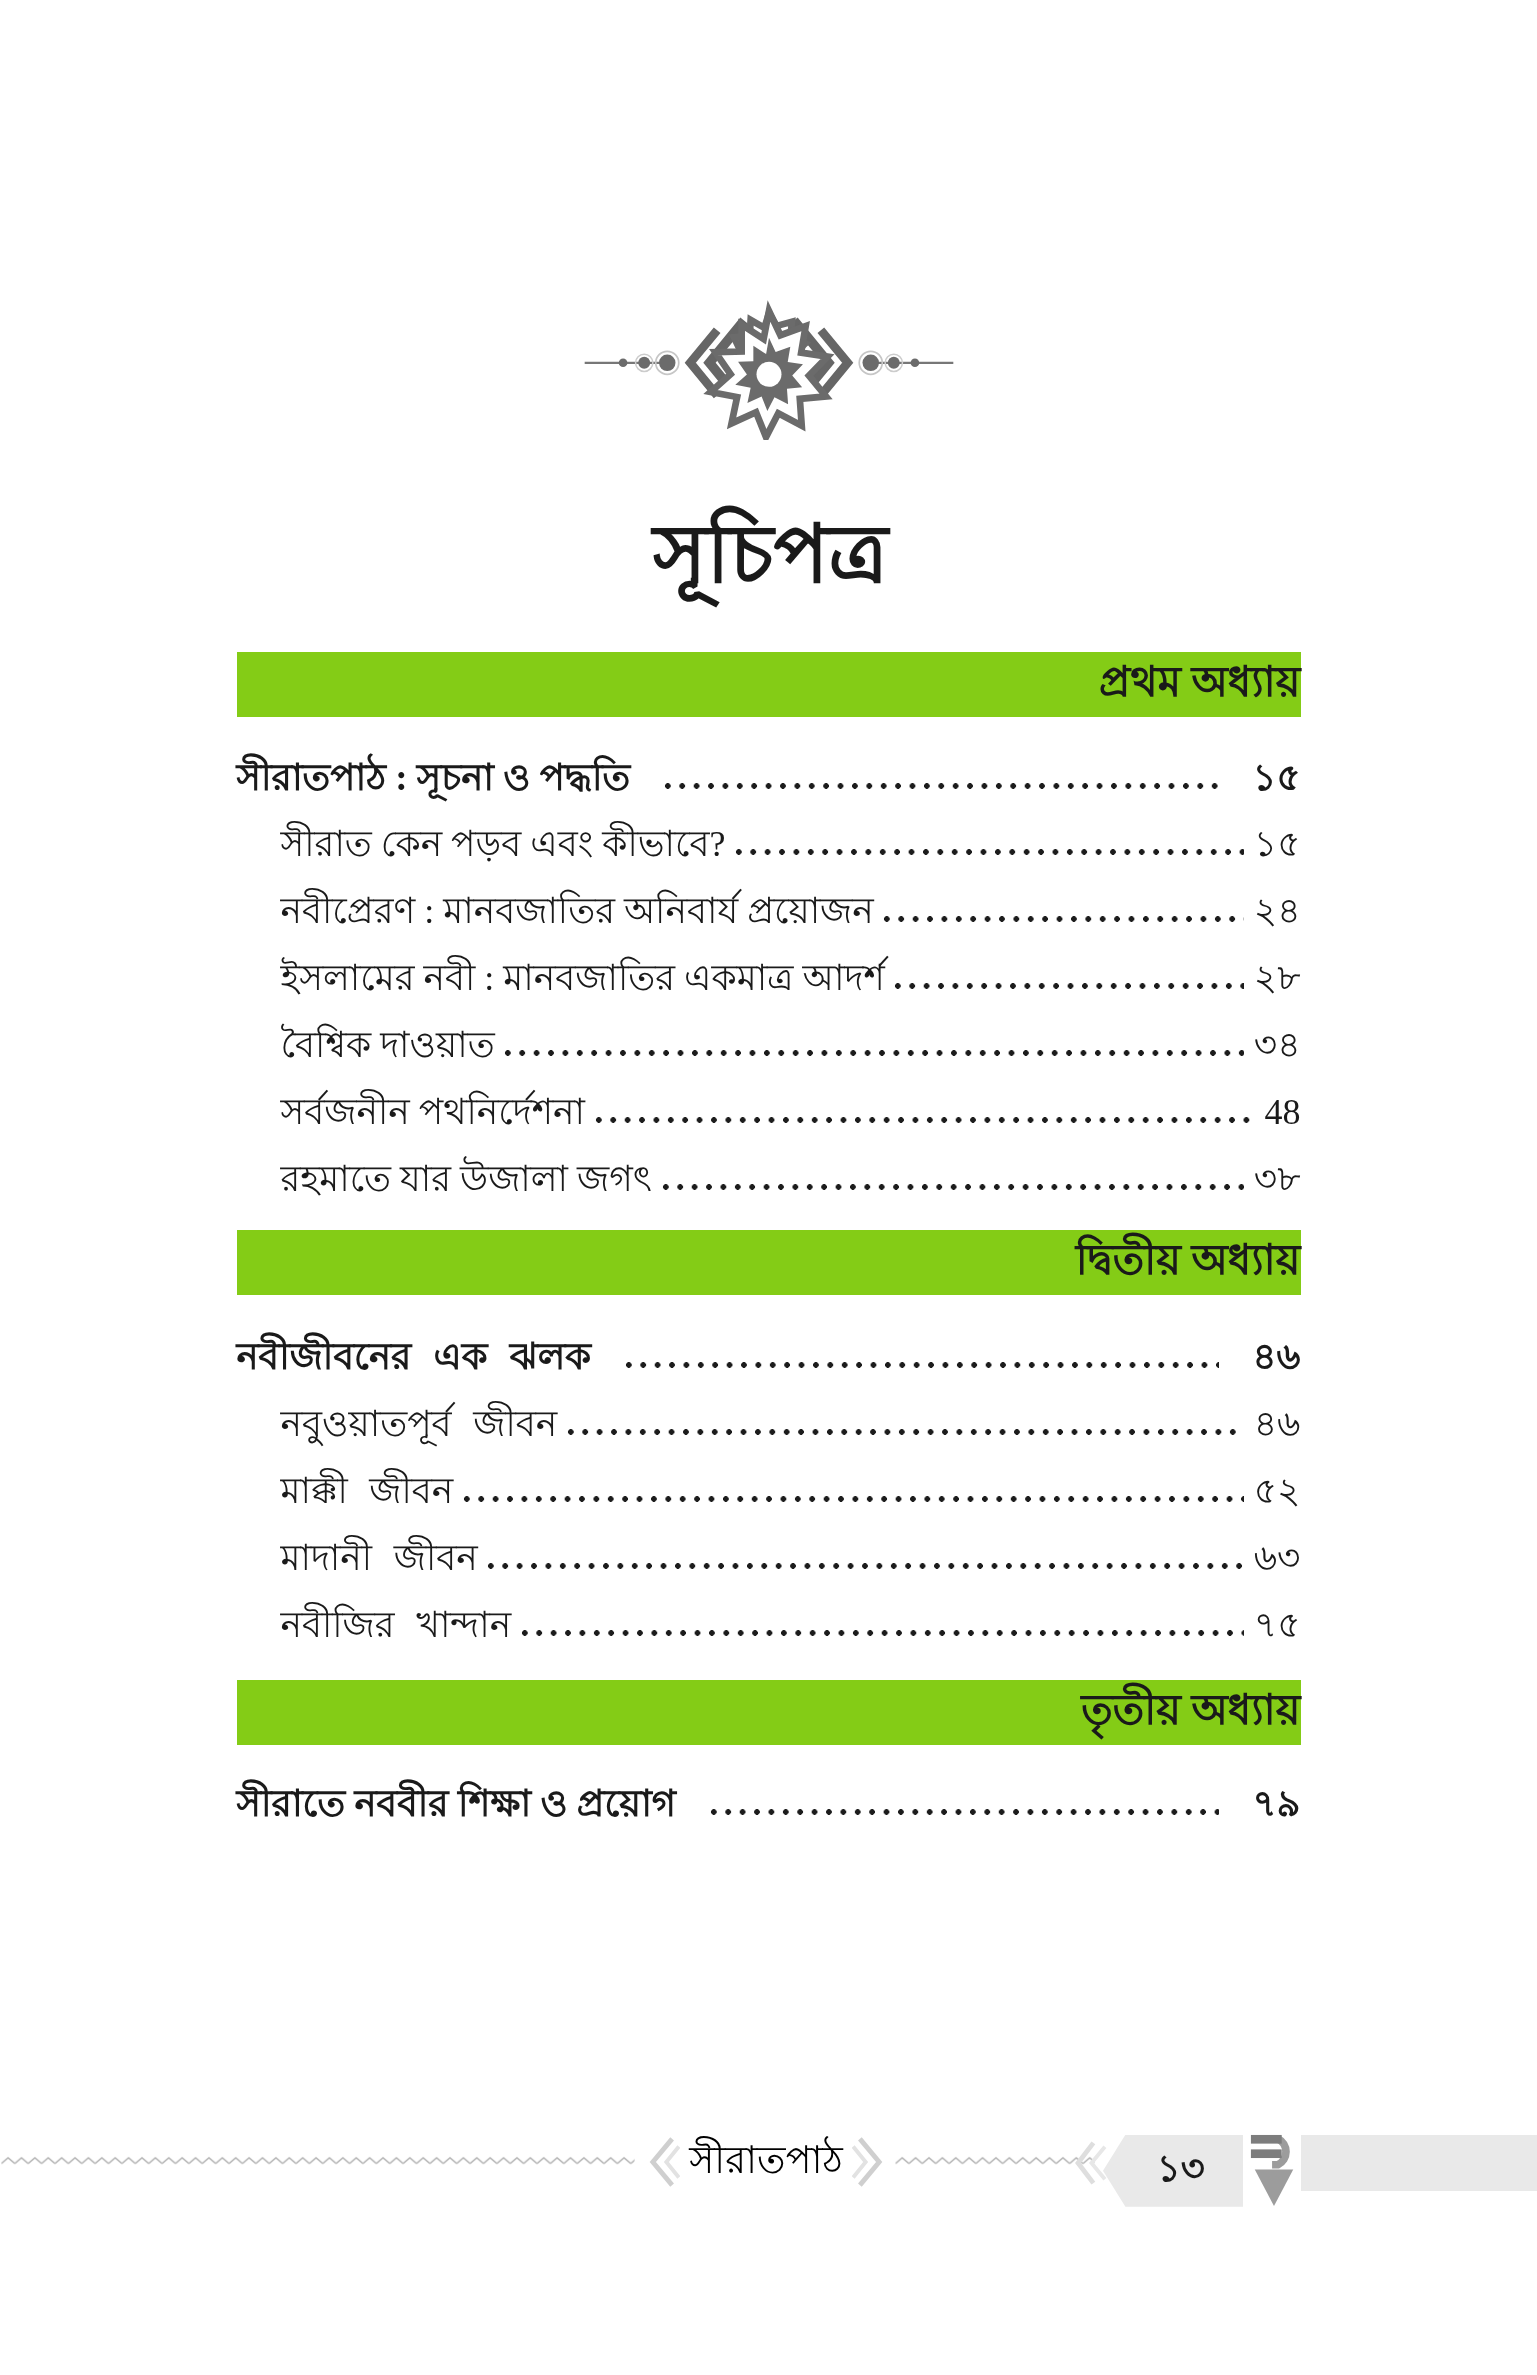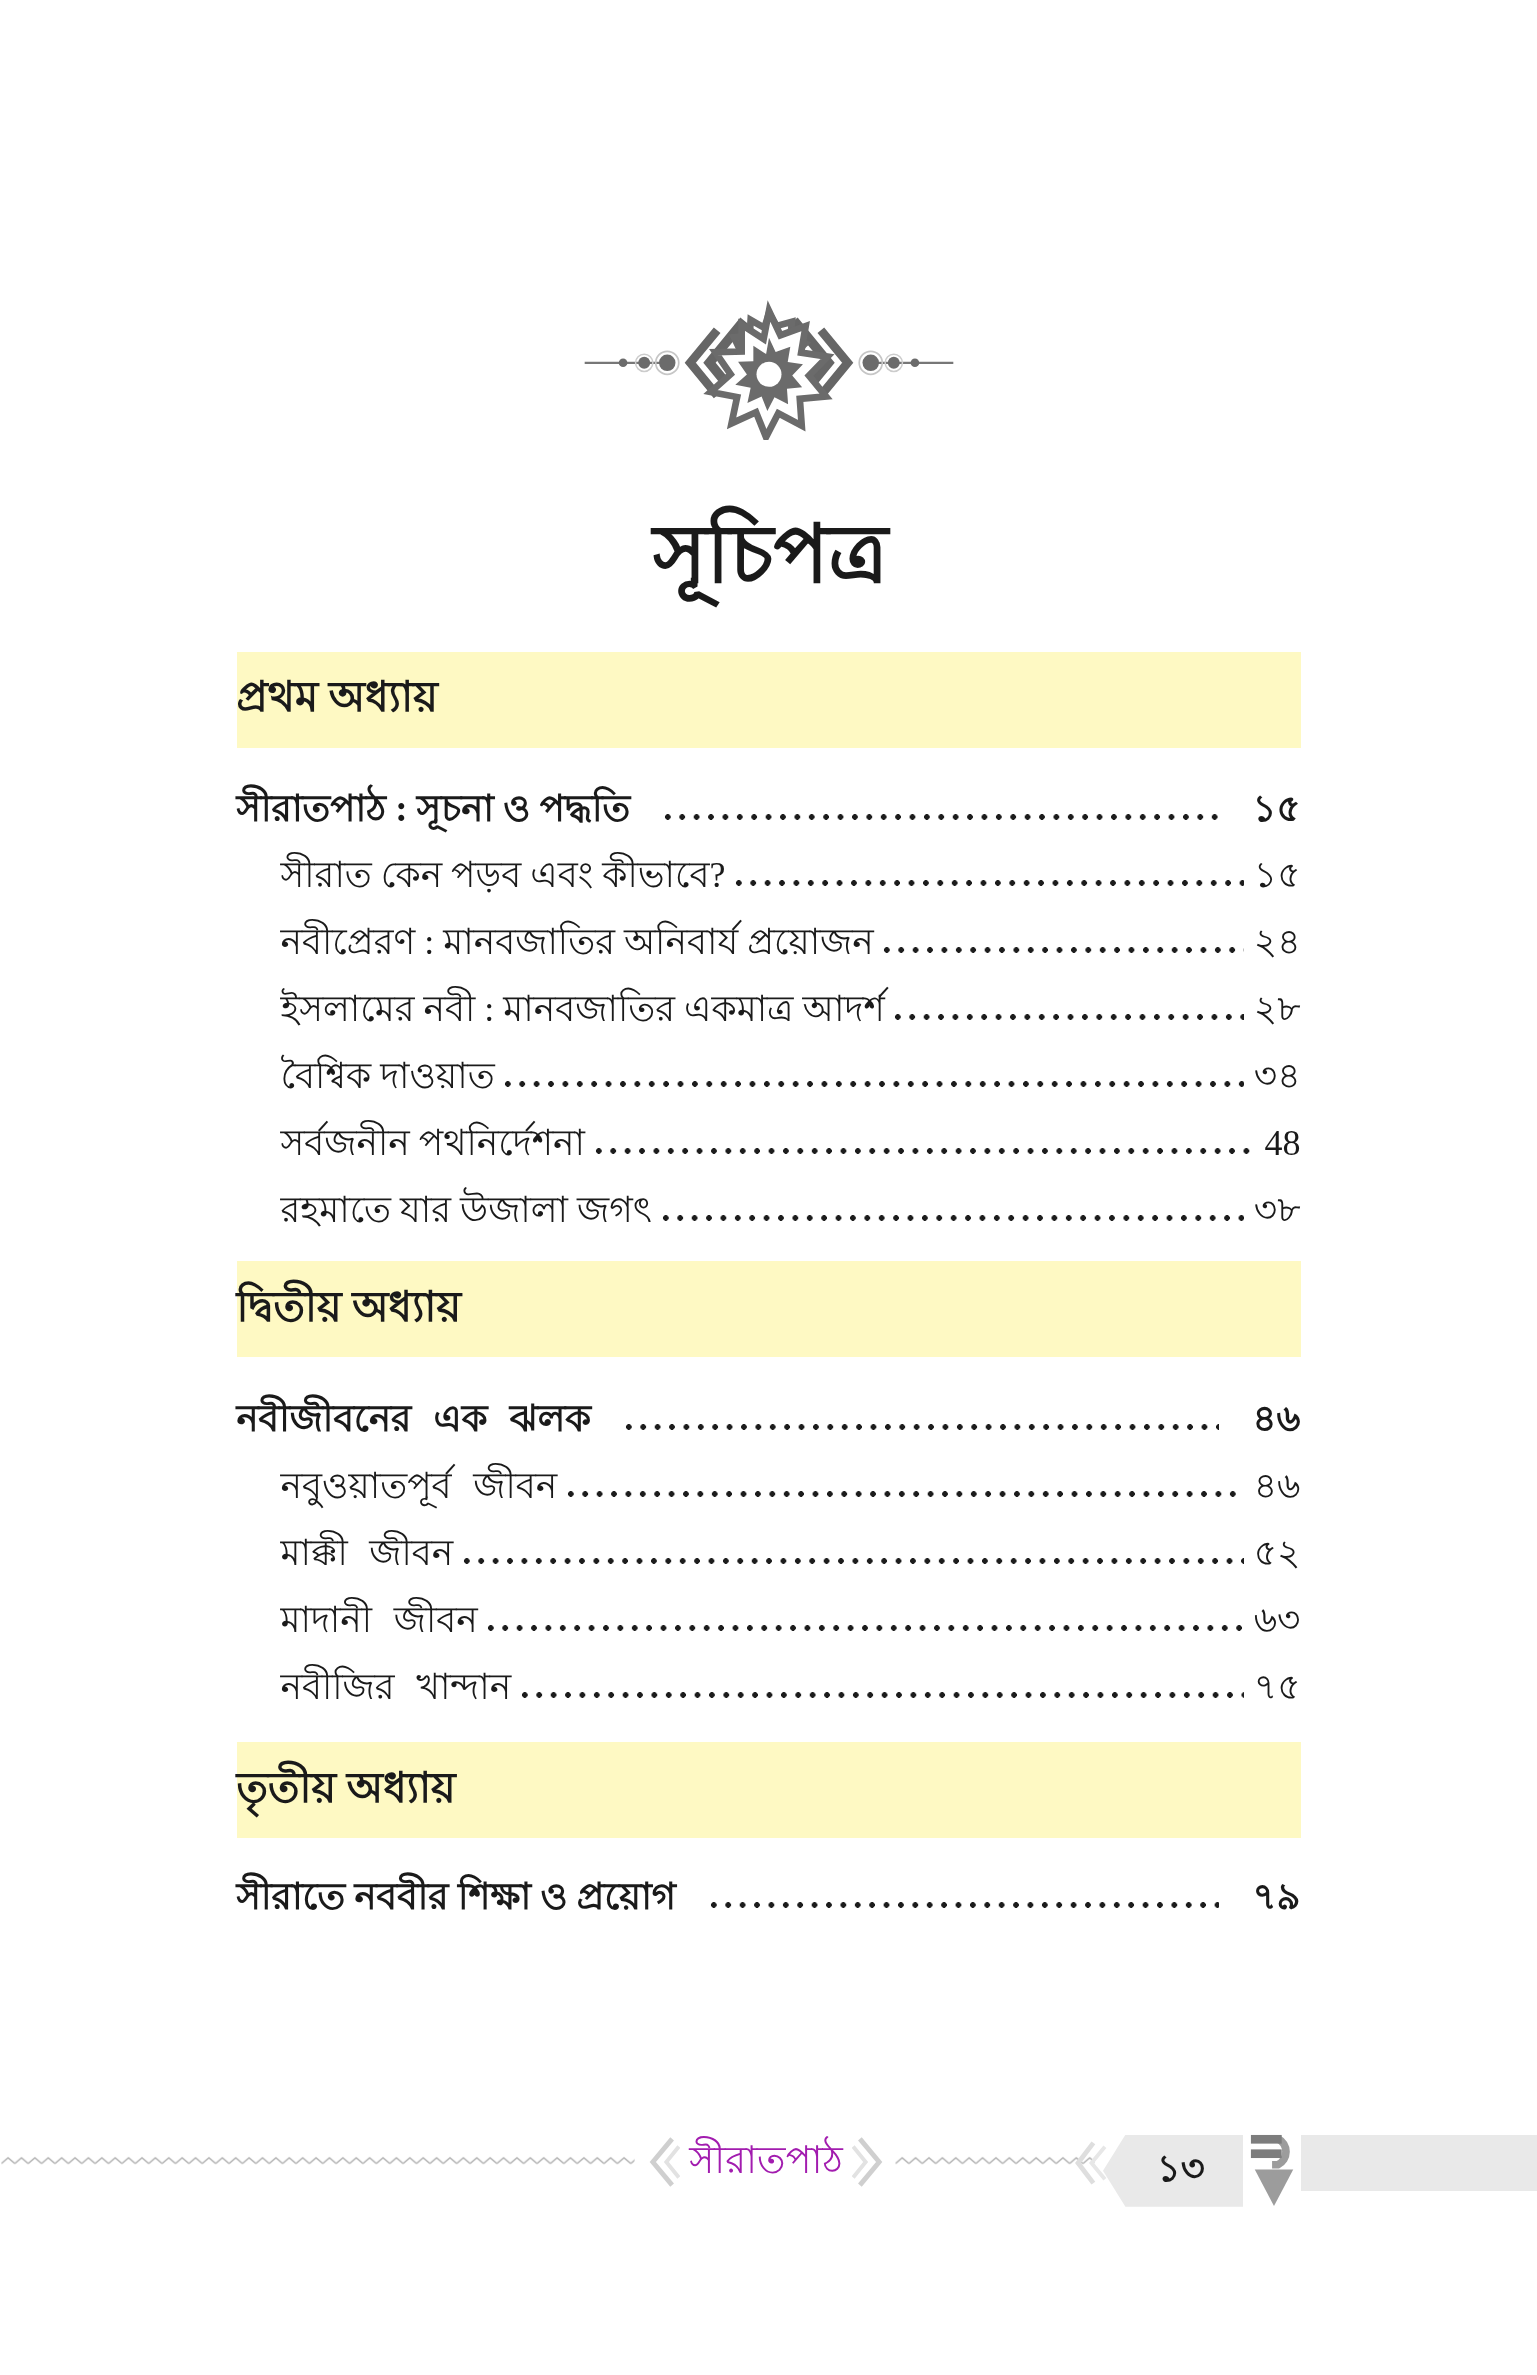--- a/index.html
+++ b/index.html
@@ -17,23 +17,23 @@
   .doc-title{
     margin:67px 0 0 4px;
     text-align:center;
     font-size:81px;line-height:1.2;
     font-weight:bold;
     font-family:"Liberation Serif","DejaVu Serif",serif;
   }
   
   .content{width:1064px;margin:0 auto;}
   .chapter-bar{
-    height:96px;
-    background:#fef9c3;
-    display:flex;align-items:center;justify-content:flex-start;
+    height:65px;
+    background:#84cc16;
+    display:flex;align-items:center;justify-content:flex-end;
     font-size:42px;font-weight:600;
   }
   .bar-1{margin-top:48px;}
   .bar-2{margin-top:17.3px;}
   .bar-3{margin-top:19px;}
   
   .toc-list{margin-top:27px;}
   .toc-list-2{margin-top:31px;font-family:Liberation Mono, monospace;}
   .toc-list-3{margin-top:25px;}
   .toc-row{
@@ -58,21 +58,21 @@
   .toc-page{flex:0 0 auto;}
   
   .footer{position:absolute;left:0;top:2131px;width:1537px;height:106px;}
   .zig{position:absolute;top:23px;height:13.4px;}
   .zig-left{left:0;width:636px;}
   .zig-right{left:895px;width:200px;}
   .footer-center{
     position:absolute;left:629px;top:0;width:274px;height:61px;
     display:flex;align-items:center;justify-content:center;gap:9.6px;
   }
-  .footer-book-title{font-size:38px;color:#a21caf;}
+  .footer-book-title{font-size:38px;color:#000000;}
   .pennant{
     position:absolute;left:1103px;top:3.8px;width:140px;height:72px;
     background:#e9e9e9;
     clip-path:polygon(0 50%,16% 0,100% 0,100% 100%,16% 100%);
     display:flex;align-items:center;justify-content:center;
   }
   .pennant-page{font-size:37px;font-weight:bold;padding-left:15.4px;}
   .faint-chevrons{position:absolute;left:1074px;top:7.7px;}
   .pen-icon-box{position:absolute;left:1249px;top:1.9px;}
   .footer-right-bar{

